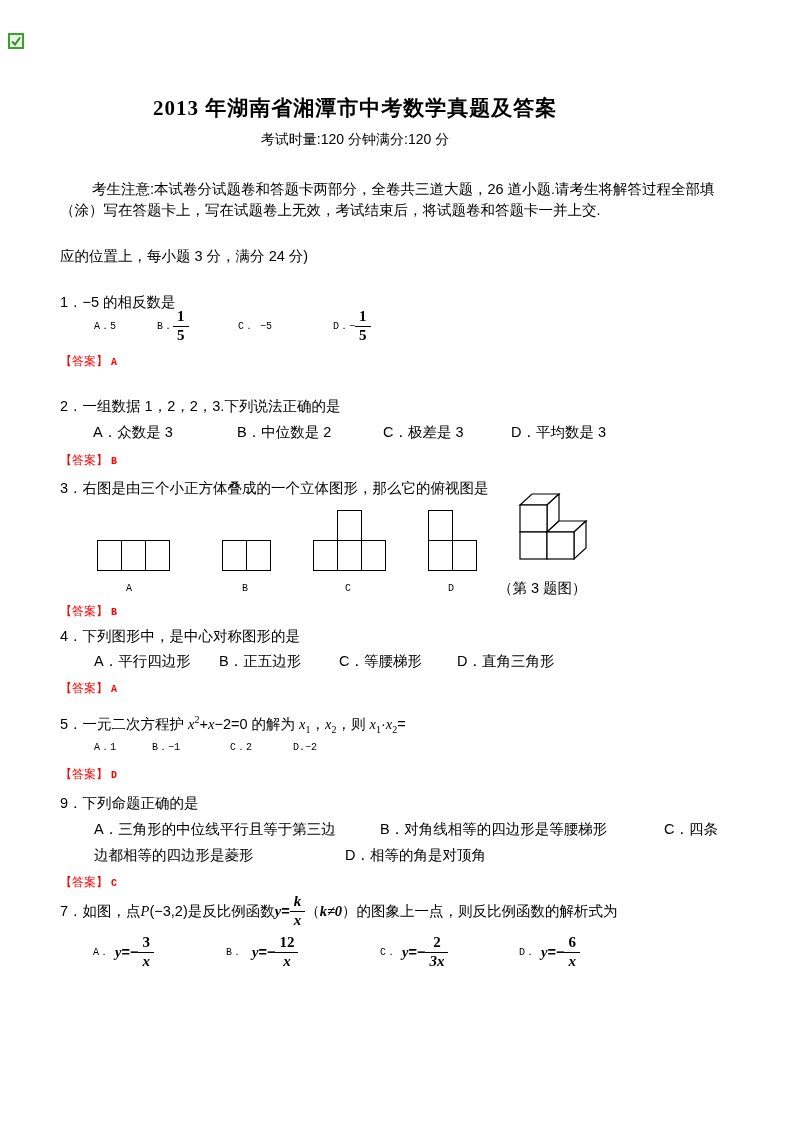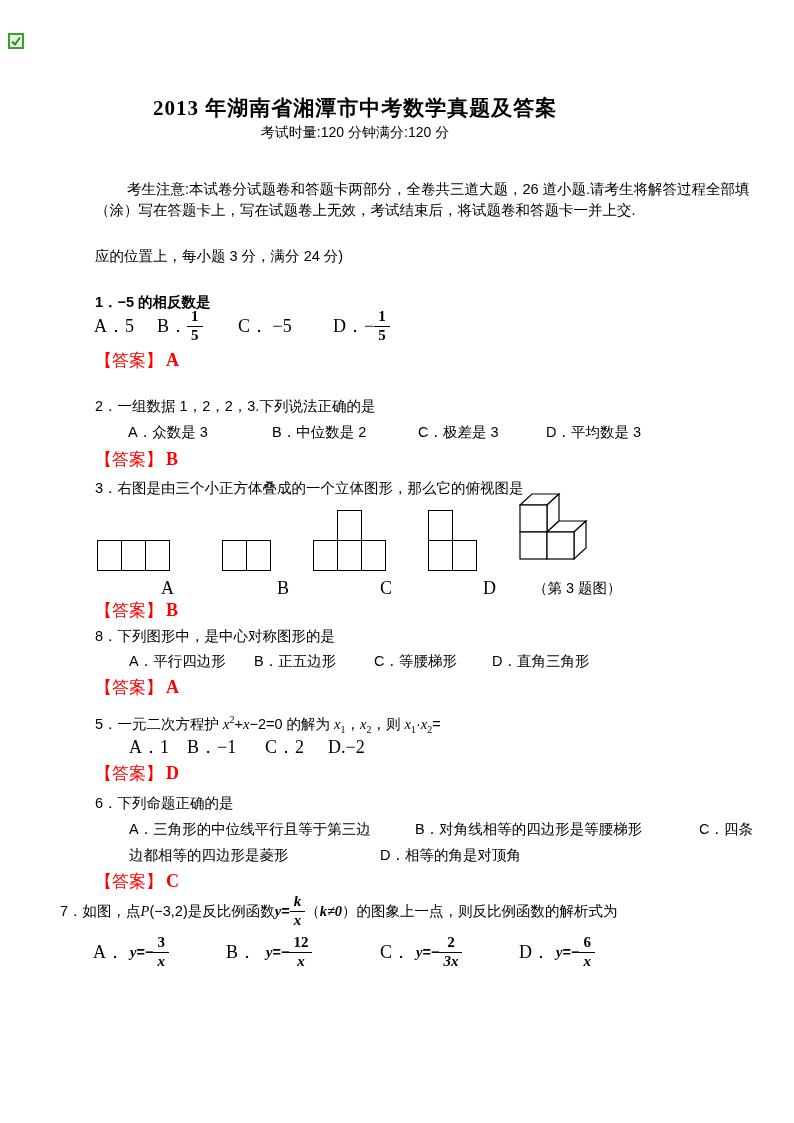--- a/index.html
+++ b/index.html
@@ -2,63 +2,63 @@
 <html><head>
 <meta charset="utf-8">
 <style>
   html,body{margin:0;padding:0;background:#ffffff;}
   .page{position:relative;width:794px;height:1123px;background:#ffffff;overflow:hidden;
         font-family:"Liberation Sans","DejaVu Sans",sans-serif;color:#000;font-size:14.5px;}
   .abs{position:absolute;}
   .center{left:0;width:710px;text-align:center;}
   .title{font-family:"Liberation Serif","DejaVu Serif",serif;font-weight:bold;font-size:21px;letter-spacing:1px;}
   .sub{font-size:14px;}
-  .line{line-height:21px;white-space:nowrap;margin-left:35px;}
+  .line{line-height:21px;white-space:nowrap;}
   .b{font-weight:bold;}
   .red{color:#ff0000;}
-  .mono{font-family:Liberation Serif, serif;font-size:18px;}
+  .mono{font-family:Liberation Mono, monospace;font-size:10px;}
   .math{font-family:"Liberation Serif","DejaVu Serif",serif;font-style:italic;}
   .mathb{font-family:"Liberation Serif","DejaVu Serif",serif;font-style:italic;font-weight:bold;}
   .supn{vertical-align:super;font-size:10px;font-family:"Liberation Serif",serif;}
   .subn{vertical-align:sub;font-size:10px;font-family:"Liberation Serif",serif;}
   .frac{display:inline-block;text-align:center;vertical-align:middle;
         font-family:"Liberation Serif","DejaVu Serif",serif;font-weight:bold;font-size:15px;line-height:1.15;}
   .frac .num{display:block;border-bottom:1.5px solid #000;padding:0 4px;}
   .frac .den{display:block;padding:0 4px;}
   .fi{font-style:italic;}
   .optrow{display:flex;align-items:center;}
-  .anslabel{font-size:17px;font-family:Liberation Mono, monospace;}
+  .anslabel{font-size:12px;}
   .ansletter{margin-left:3px;font-weight:bold;}
   svg{display:block;}
 </style>
 </head>
 <body>
 
 <div class="page">
 
   <div class="abs" style="left:8px;top:33px;">
     <svg width="16" height="16" viewBox="0 0 16 16">
       <rect x="1" y="1" width="14" height="14" fill="#eaf6e3" stroke="#39a02a" stroke-width="2"></rect>
       <path d="M4 8.5 L7 11.5 L12 4.5" stroke="#2e8b1e" stroke-width="2" fill="none"></path>
     </svg>
   </div>
 
   <div class="abs center title" style="top:94px;">2013 年湖南省湘潭市中考数学真题及答案</div>
-  <div class="abs center sub" style="top:124px;text-align:center;">考试时量:120 分钟满分:120 分</div>
+  <div class="abs center sub" style="top:131px;text-align:center;">考试时量:120 分钟满分:120 分</div>
 
   <div class="abs" style="left:60px;top:179px;width:684px;">
     <div class="line" style="text-indent:2.2em;">考生注意:本试卷分试题卷和答题卡两部分，全卷共三道大题，26 道小题.请考生将解答过程全部填</div>
     <div class="line">（涂）写在答题卡上，写在试题卷上无效，考试结束后，将试题卷和答题卡一并上交.</div>
   </div>
 
   <div class="abs" style="left:60px;top:246px;width:684px;">
     <div class="line">应的位置上，每小题 3 分，满分 24 分)</div>
   </div>
 
-  <div class="abs line" style="left:60px;top:292px;font-weight:bold;">1．−5 的相反数是</div>
+  <div class="abs line" style="left:60px;top:292px;">1．−5 的相反数是</div>
   <span class="abs optrow mono" style="left:94px;top:304px;height:44px;">A．5</span>
   <span class="abs optrow" style="left:157px;top:304px;height:44px;">
     <span class="mono">B．</span>
     <span class="frac">
         <span class="num">1</span>
         <span class="den">5</span>
       </span>
   </span>
   <span class="abs optrow mono" style="left:238px;top:304px;height:44px;">C． −5</span>
   <span class="abs optrow" style="left:333px;top:304px;height:44px;">
@@ -131,41 +131,41 @@
     <span class="abs line mono" style="left:66px;top:88px;">A</span>
     <span class="abs line mono" style="left:182px;top:88px;">B</span>
     <span class="abs line mono" style="left:285px;top:88px;">C</span>
     <span class="abs line mono" style="left:388px;top:88px;">D</span>
     <span class="abs line" style="left:438px;top:88px;">（第 3 题图）</span>
   </div>
   <div class="abs line" style="left:60px;top:600px;">
     <span class="red anslabel">【答案】</span><span class="red mono ansletter">B</span>
   </div>
 
-  <div class="abs line" style="left:60px;top:626px;">8．下列图形中，是中心对称图形的是</div>
+  <div class="abs line" style="left:60px;top:626px;">4．下列图形中，是中心对称图形的是</div>
   <span class="abs line" style="left:94px;top:651px;">A．平行四边形</span>
   <span class="abs line" style="left:219px;top:651px;">B．正五边形</span>
   <span class="abs line" style="left:339px;top:651px;">C．等腰梯形</span>
   <span class="abs line" style="left:457px;top:651px;">D．直角三角形</span>
   <div class="abs line" style="left:60px;top:677px;">
     <span class="red anslabel">【答案】</span><span class="red mono ansletter">A</span>
   </div>
 
   <div class="abs line" style="left:60px;top:709px;">
     <span>5．一元二次方程护 </span><span class="math">x</span><span class="supn">2</span><span>+</span><span class="math">x</span><span>−2=0 的解为 </span><span class="math">x</span><span class="subn">1</span><span>，</span><span class="math">x</span><span class="subn">2</span><span>，则 </span><span class="math">x</span><span class="subn">1</span><span>·</span><span class="math">x</span><span class="subn">2</span><span>=</span>
   </div>
   <span class="abs line mono" style="left:94px;top:737px;">A．1</span>
   <span class="abs line mono" style="left:152px;top:737px;">B．−1</span>
   <span class="abs line mono" style="left:230px;top:737px;">C．2</span>
   <span class="abs line mono" style="left:293px;top:737px;">D.−2</span>
   <div class="abs line" style="left:60px;top:763px;">
     <span class="red anslabel">【答案】</span><span class="red mono ansletter">D</span>
   </div>
 
-  <div class="abs line" style="left:60px;top:793px;">6．下列命题正确的是</div>
+  <div class="abs line" style="left:60px;top:793px;">9．下列命题正确的是</div>
   <span class="abs line" style="left:380px;top:819px;">B．对角线相等的四边形是等腰梯形</span>
   <span class="abs line" style="left:94px;top:819px;">A．三角形的中位线平行且等于第三边</span>
   <span class="abs line" style="left:664px;top:819px;">C．四条</span>
   <span class="abs line" style="left:94px;top:845px;">边都相等的四边形是菱形</span>
   <span class="abs line" style="left:345px;top:845px;">D．相等的角是对顶角</span>
   <div class="abs line" style="left:60px;top:871px;">
     <span class="red anslabel">【答案】</span><span class="red mono ansletter">C</span>
   </div>
 
   <div class="abs optrow" style="left:60px;top:888px;height:46px;">

